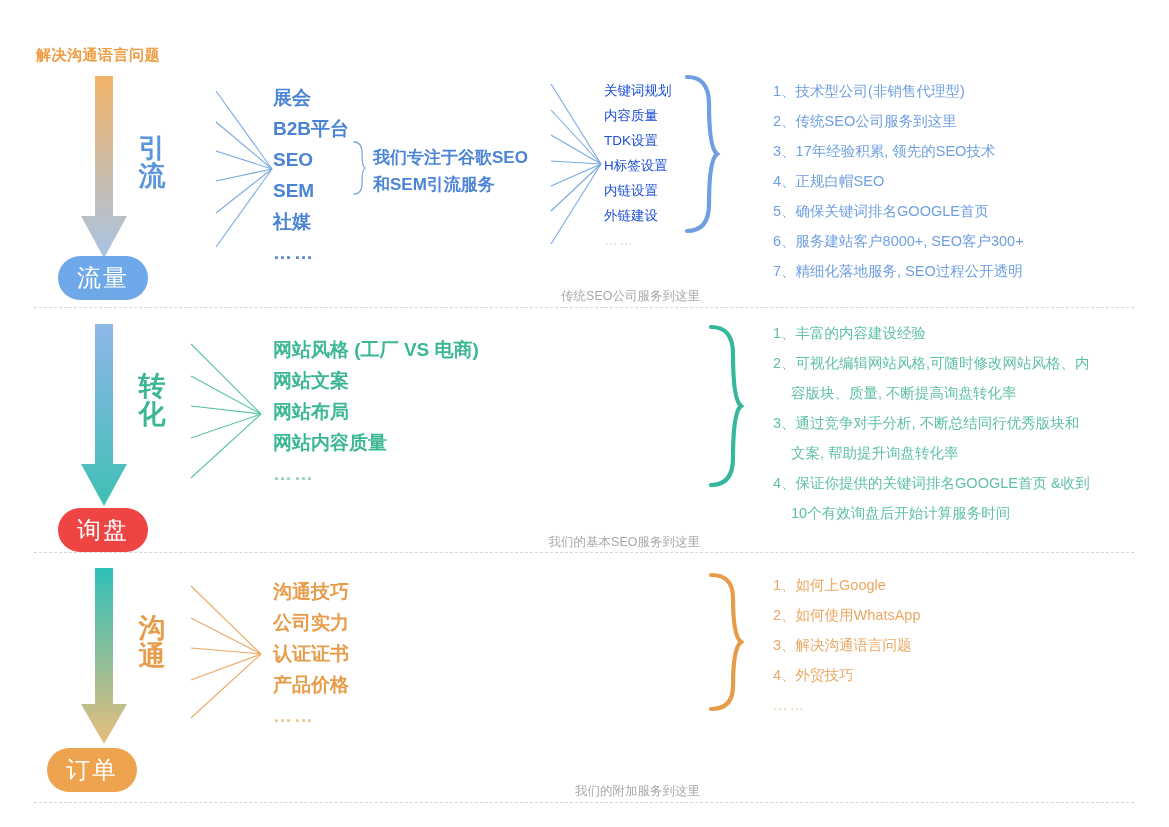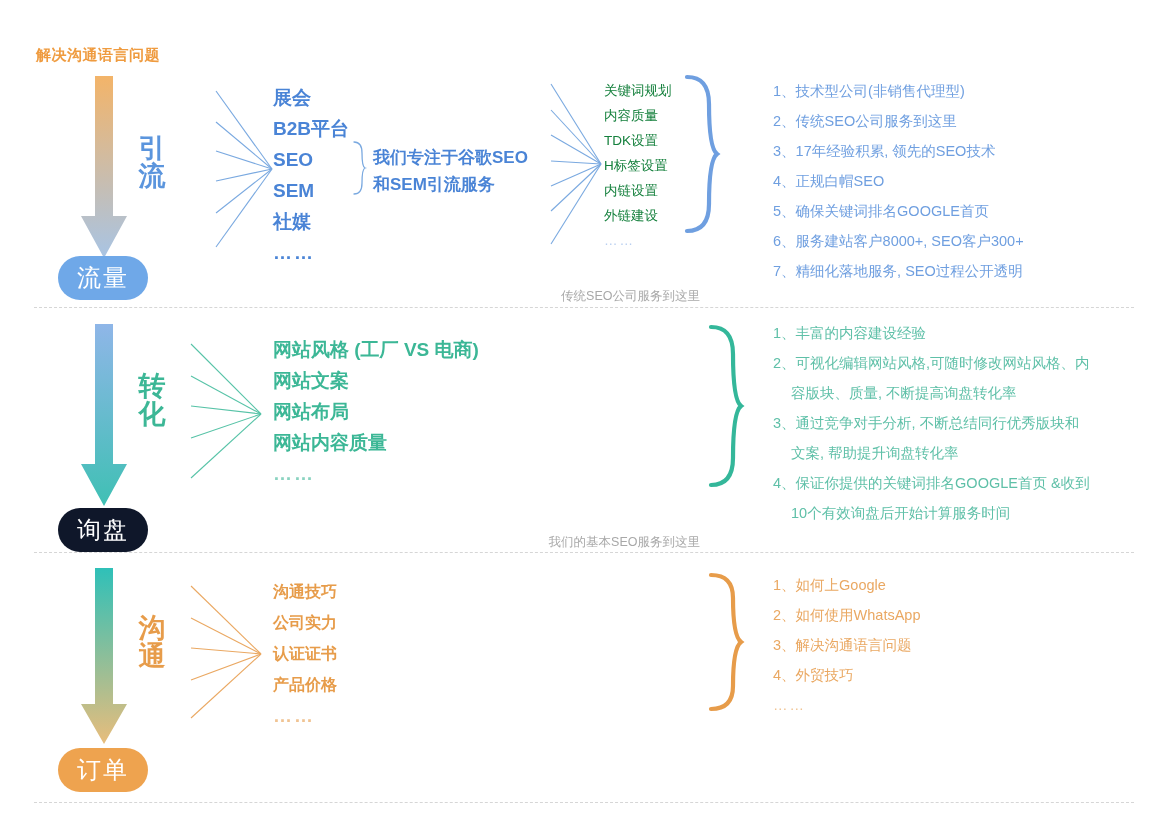--- a/index.html
+++ b/index.html
@@ -43,46 +43,46 @@
   
   .pill {
     height: 44px; min-width: 90px;
     border-radius: 22px;
     display: flex; align-items: center; justify-content: center;
     color: #ffffff; font-size: 24px; font-weight: normal;
     letter-spacing: 2px;
     padding: 0 14px;
   }
   .pill-flow  { background: #6fa8e8; }
-  .pill-inq   { background: #0f172a; }
+  .pill-inq   { background: #ef4444; }
   .pill-order { background: #eea34f; }
 
   
   .vlabel {
     font-size: 27px; font-weight: bold; line-height: 1.04;
     width: 32px; text-align: center;
   }
   .vlabel.blue   { color: #5b95dd; }
   .vlabel.green  { color: #3cb796; }
   .vlabel.orange { color: #e79c4a; }
 
   
   .fan svg { display: block; overflow: visible; }
 
   
   .items { display: flex; flex-direction: column; }
   .items .it { white-space: nowrap; font-weight: bold; }
 
   .items-blue .it   { color: #4a84d6; font-size: 19px; line-height: 31px; }
   .items-green .it  { color: #3cb796; font-size: 19px; line-height: 31px; }
-  .items-orange .it { color: #e79c4a; font-size: 16px; line-height: 31px; }
+  .items-orange .it { color: #e79c4a; font-size: 19px; line-height: 31px; }
   .items .dots { letter-spacing: 2px; font-size: 19px; }
 
   .items-small-blue .it {
-    color: #15803d; font-size: 13.5px; font-weight: normal;
+    color: #1d4ed8; font-size: 13.5px; font-weight: normal;
     line-height: 25px; white-space: nowrap;
   }
 
   
   .callout {
     color: #4a84d6; font-size: 17px; font-weight: bold;
     line-height: 27px; white-space: nowrap;
   }
 
   
@@ -288,22 +288,23 @@
     <div class="it dots" style="color:#f0c392;">……</div>
   </div>
 
   <div class="abs brace" style="left:707px; top:572px;">
     <svg width="36" height="140" viewBox="0 0 36 140">
       <path d="M4 3 Q26 3 26 26 Q26 64 34 70 Q26 76 26 114 Q26 137 4 137" fill="none" stroke="#e79c4a" stroke-width="4.2" stroke-linecap="round"></path>
     </svg>
   </div>
 
   <div class="abs divider" style="top:802px;"></div>
-
-  <div class="abs pill pill-order" style="left:58px; top:748px;">订单</div>
+  <div class="abs divider-label" style="left:440px; top:783px; width:260px;">我们的附加服务到这里</div>
+
+  <div class="abs pill pill-order" style="left:47px; top:748px;">订单</div>
 
 
   <div class="abs adv-list adv-blue" style="left:773px; top:76px;">
     <div class="row">
       <span class="idx">1、</span>
       <span class="txt">技术型公司(非销售代理型)</span>
     </div>
     <div class="row">
       <span class="idx">2、</span>
       <span class="txt">传统SEO公司服务到这里</span>

